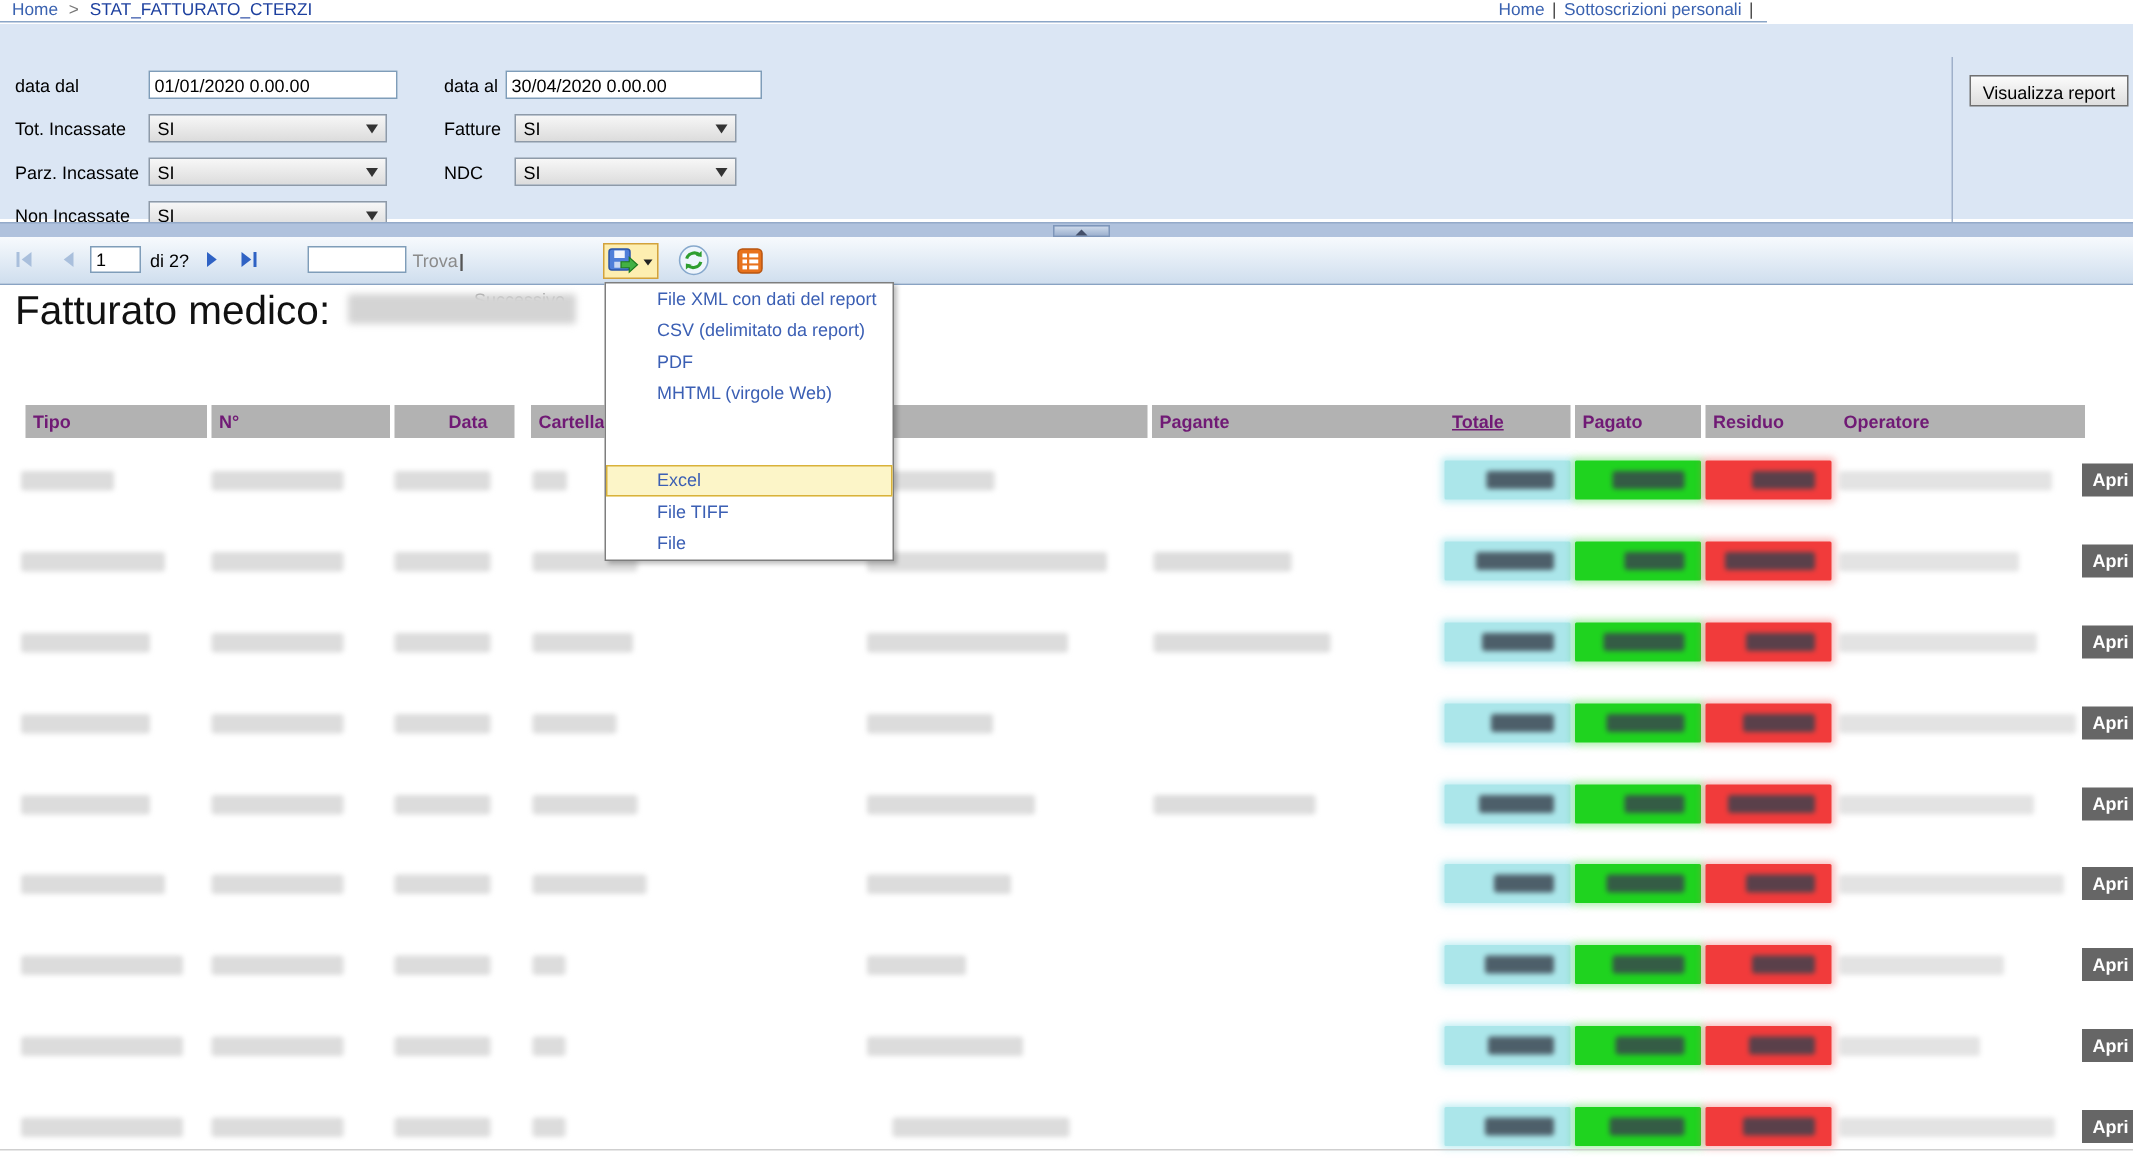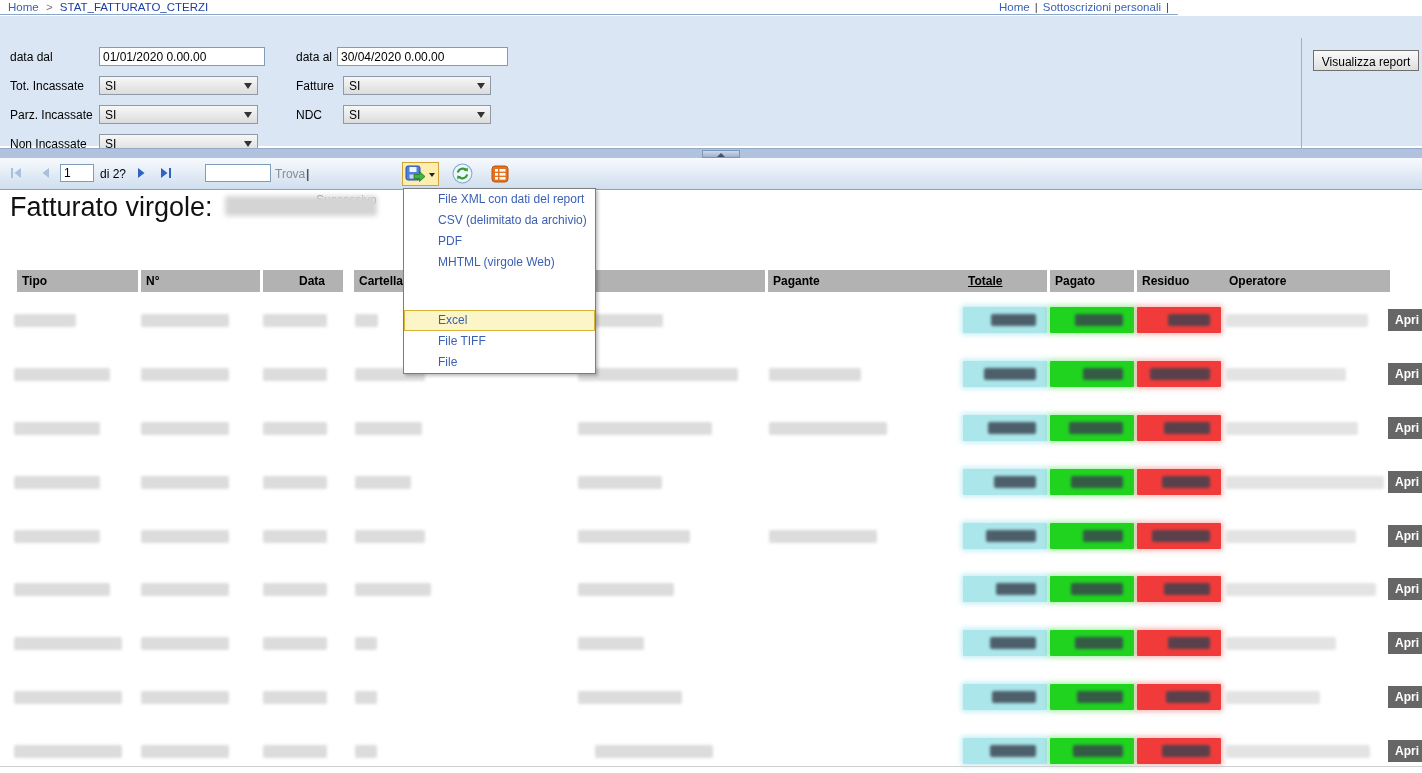--- a/index.html
+++ b/index.html
@@ -63,21 +63,21 @@
 
   
   .report-title { position:absolute; left:10px; top:192px; font-size:27px; color:#111; white-space:nowrap; }
   .title-blob { display:inline-block; width:152px; height:20px; background:#d4d4d4;
     filter:blur(2.5px); margin-left:12px; border-radius:2px; }
   .title-blob2 { display:inline-block; width:55px; height:16px; background:#e4e4e4;
     filter:blur(2.5px); margin-left:42px; border-radius:2px; }
 
   .thead { position:absolute; left:0; top:270px; height:22px; width:1422px; }
   .hcell { position:absolute; top:0; height:22px; background:var(--header-cell-bg);
-    font-weight:bold; font-size:12px; color:#000000; padding:4px 0 0 5px; overflow:hidden; white-space:nowrap; }
+    font-weight:bold; font-size:12px; color:#701a75; padding:4px 0 0 5px; overflow:hidden; white-space:nowrap; }
 
   .trow { position:absolute; left:0; width:1422px; height:26px; }
   .blob { position:absolute; top:7px; height:13px; background:#dcdcdc; filter:blur(1.6px); border-radius:2px; }
   .blob.light { background:#e3e3e3; }
   .ccell { position:absolute; top:0; height:26px; border-radius:1px; }
   .ccell.tot { background:var(--totale-cell); box-shadow:0 0 5px 2px rgba(150,226,233,.55); }
   .ccell.pag { background:var(--pagato-cell); box-shadow:0 0 5px 2px rgba(80,220,80,.45); }
   .ccell.res { background:var(--residuo-cell); box-shadow:0 0 5px 2px rgba(242,110,110,.45); }
   .vblob { position:absolute; right:11px; top:7px; height:12px; background:#39424e;
     opacity:.82; filter:blur(1.8px); border-radius:2px; }
@@ -208,21 +208,21 @@
         <rect x="8.5" y="4" width="6" height="2.6" fill="#fff"></rect>
       <rect x="4" y="8" width="3" height="2.6" fill="#fff"></rect>
         <rect x="8.5" y="8" width="6" height="2.6" fill="#fff"></rect>
       <rect x="4" y="12" width="3" height="2.6" fill="#fff"></rect>
         <rect x="8.5" y="12" width="6" height="2.6" fill="#fff"></rect>
     </svg>
   </span>
 </div>
 
 <div class="report-title">
-  <span>Fatturato virgole:</span><span class="title-blob"></span><span class="title-blob2"></span>
+  <span>Fatturato medico:</span><span class="title-blob"></span><span class="title-blob2"></span>
 </div>
 
 <div class="thead" id="thead">
     <div class="hcell" style="left: 17px; width: 121px;">Tipo</div>
     <div class="hcell" style="left: 141px; width: 119px;">N°</div>
     <div class="hcell" style="left: 263px; width: 80px; padding-left: 36px;">Data</div>
     <div class="hcell" style="left: 354px; width: 71px;">Cartella</div>
     <div class="hcell" style="left: 428px; width: 337px;">Cliente</div>
     <div class="hcell" style="left: 768px; width: 216px;">Pagante</div>
     <div class="hcell" style="left: 963px; width: 84px; text-decoration: underline;">Totale</div>
@@ -394,19 +394,19 @@
       <div class="ccell res" style="left: 1137px; width: 84px;">
         <div class="vblob" style="width: 48px;"></div>
       </div>
       <div class="apri">Apri Fattura</div>
     </div>
   </div>
 <div class="bottom-line"></div>
 
 <ul class="export-menu" id="export-menu">
     <li>File XML con dati del report</li>
-    <li>CSV (delimitato da archivio)</li>
+    <li>CSV (delimitato da report)</li>
     <li>PDF</li>
     <li>MHTML (virgole Web)</li>
     <li class="hl">Excel</li>
     <li>File TIFF</li>
     <li>File</li>
   </ul>
 
 </body></html>

